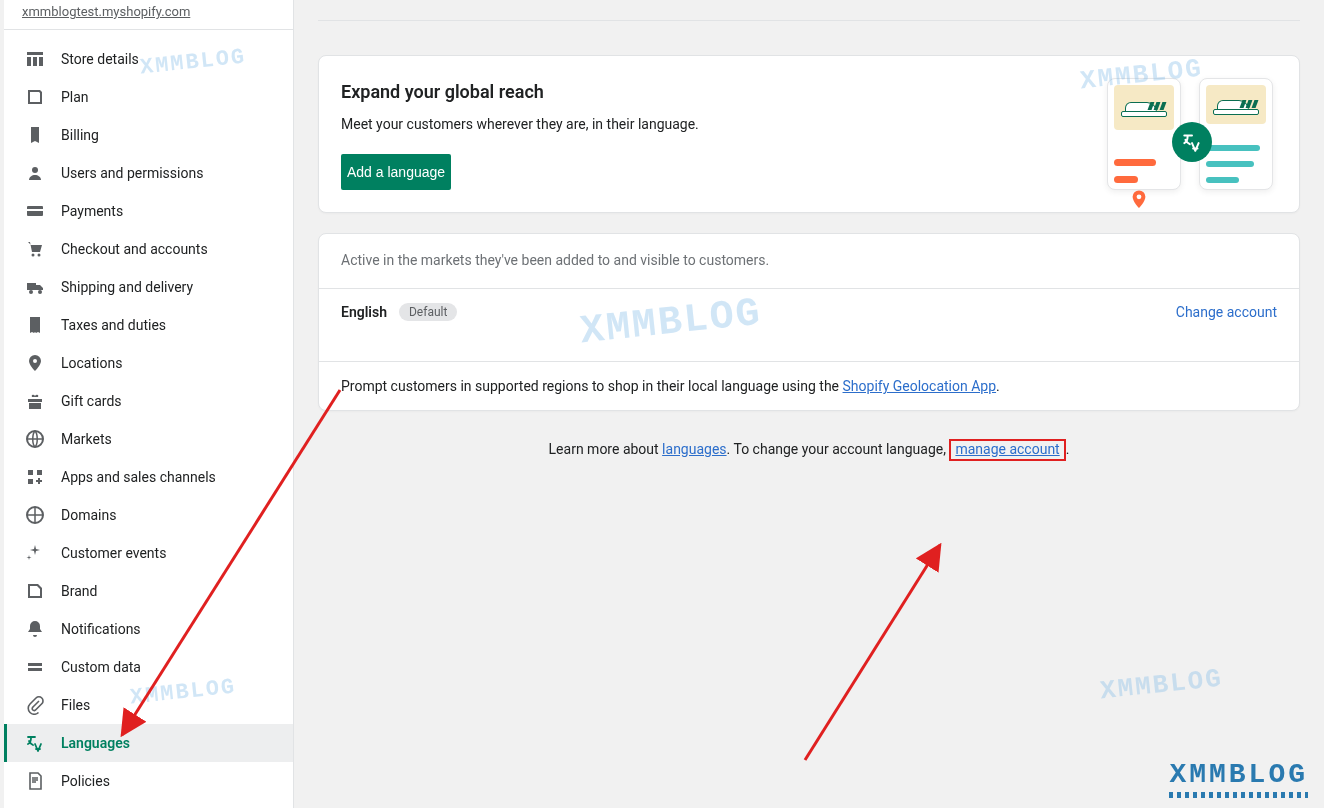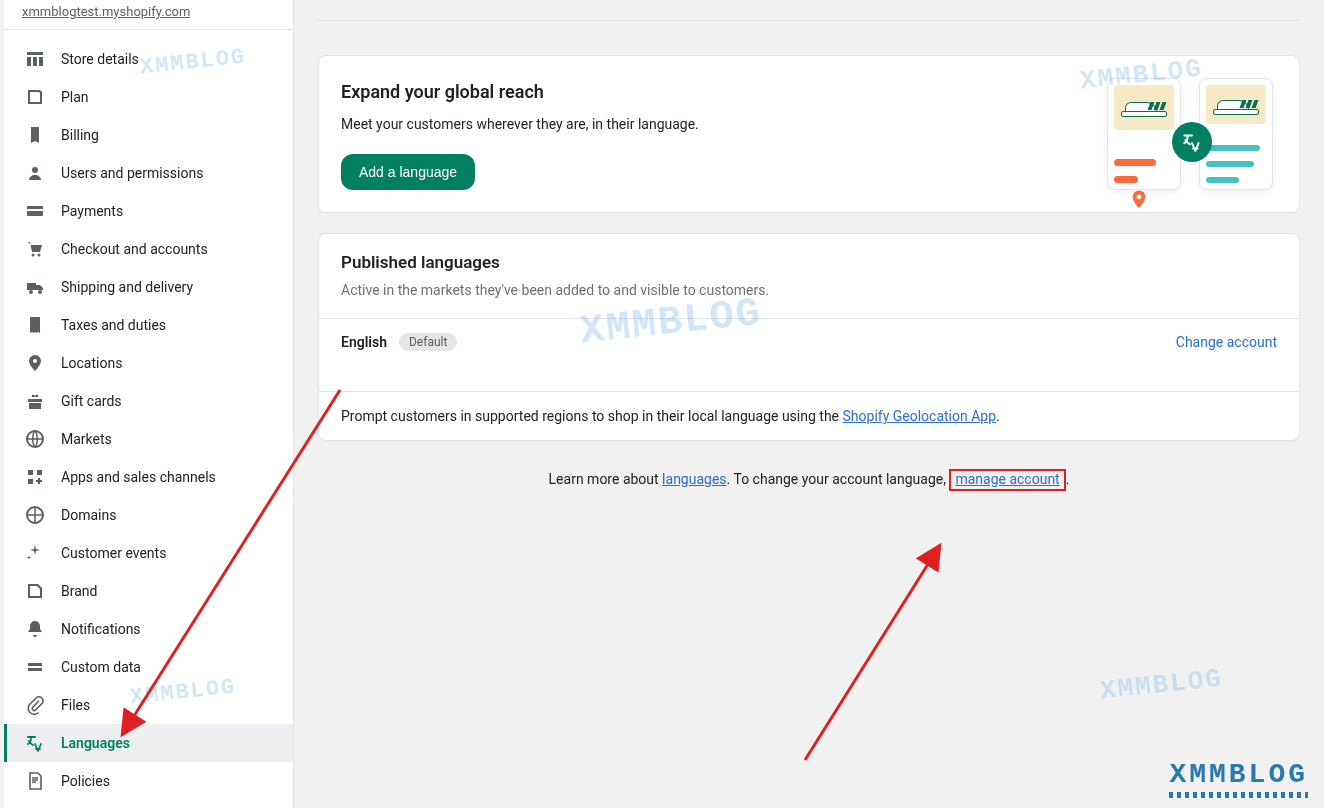--- a/index.html
+++ b/index.html
@@ -82,22 +82,22 @@
     padding: 22px 22px 22px 22px;
     position: relative;
   }
   .hero-left { max-width: 560px; }
   .hero-title { font-size: 18px; font-weight: 600; margin-bottom: 14px; }
   .hero-sub { font-size: 14px; color: #202223; margin-bottom: 22px; }
   .btn-primary {
     background: #008060;
     color: #fff;
     border: none;
-    padding: 10px 18px;
-    border-radius: 12px;
+    padding: 10px 6px;
+    border-radius: 2px;
     font-size: 14px;
     font-weight: 500;
     cursor: pointer;
   }
   .hero-illus {
     display: flex;
     gap: 18px;
     align-items: flex-start;
     position: relative;
     padding-right: 4px;
@@ -442,21 +442,20 @@
       <div class="pin-icon">
         <svg viewBox="0 0 20 24">
             <path d="M10 0a8 8 0 018 8c0 6-8 14-8 14S2 14 2 8a8 8 0 018-8zm0 5a3 3 0 100 6 3 3 0 000-6z"></path>
           </svg>
       </div>
     </div>
   </section>
 
   <section class="card">
     <div class="section-header">
-      <h3 class="section-title">Published languages</h3>
       <p class="section-desc">Active in the markets they've been added to and visible to customers.</p>
     </div>
     <div class="row">
       <div class="row-left">
         <span class="lang-name">English</span>
         <span class="badge">Default</span>
       </div>
       <span class="link">Change account</span>
     </div>
     <div class="row-note">

